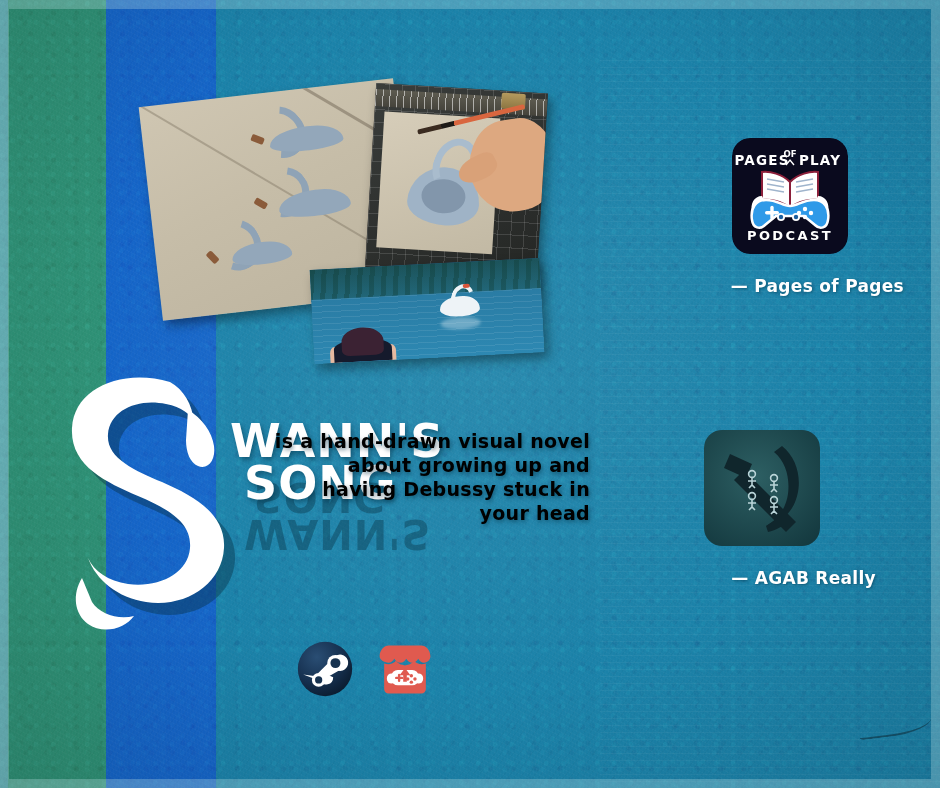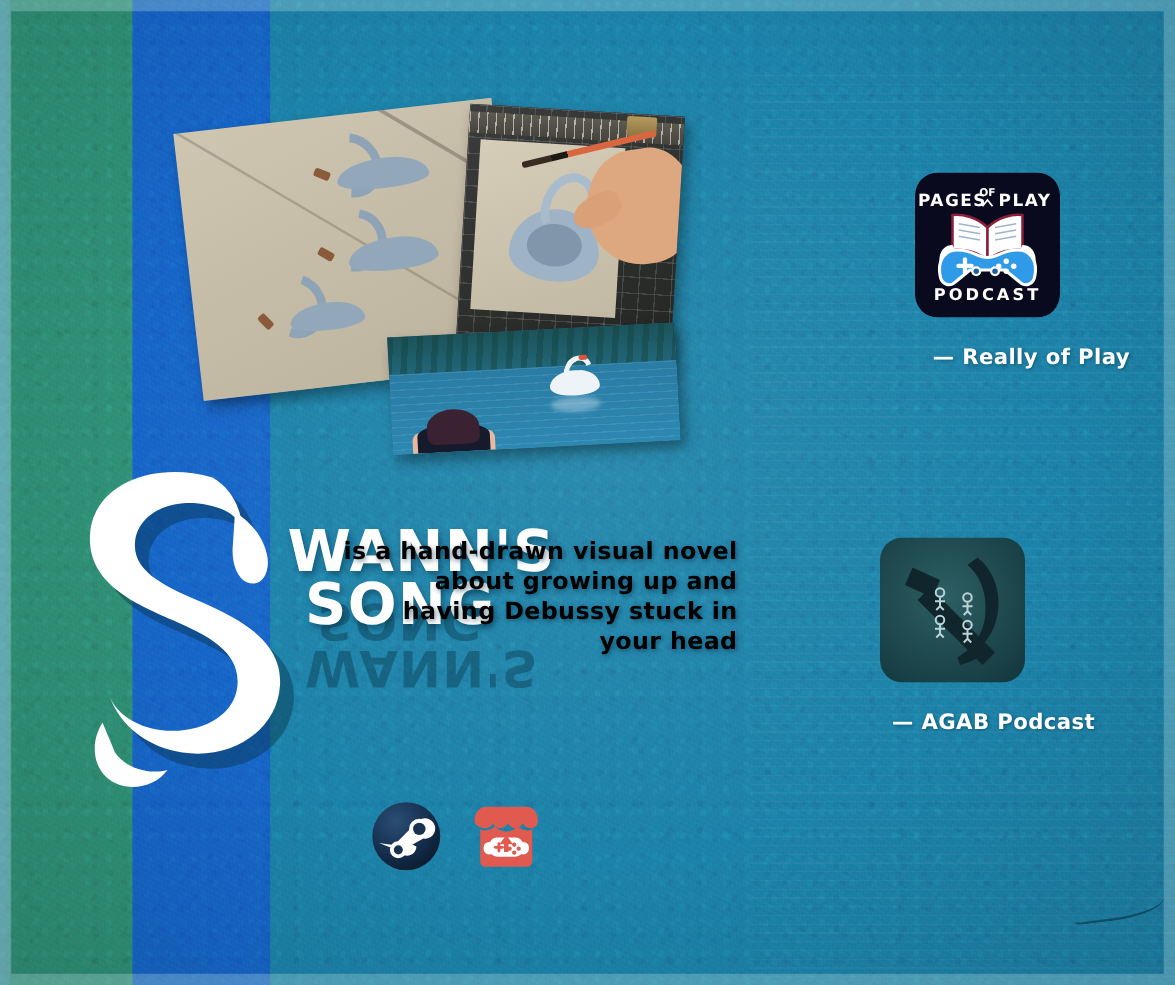--- a/index.html
+++ b/index.html
@@ -424,21 +424,21 @@
           <circle cx="73" cy="79" r="2.2"></circle>
         <circle cx="49" cy="79" r="4"></circle>
           <circle cx="64" cy="79" r="4"></circle>
       </g>
       <g fill="#1d5f9e">
           <circle cx="49" cy="79" r="2.2"></circle>
           <circle cx="64" cy="79" r="2.2"></circle>
         </g>
       <text x="58" y="102" fill="#ffffff" font-family="'DejaVu Sans',sans-serif" font-size="13" font-weight="700" letter-spacing="2.4" text-anchor="middle">PODCAST</text>
     </svg>
-    <div class="q-attr">— Really of Play</div>
+    <div class="q-attr">— Pages of Pages</div>
   </div>
 
   <div class="quote-block qb-2">
     <svg class="q-logo" viewBox="0 0 116 116">
       <defs>
         <radialGradient id="agabbg" cx="45%" cy="40%" r="75%">
           <stop offset="0%" stop-color="#2d5f63"></stop>
           <stop offset="100%" stop-color="#14393f"></stop>
         </radialGradient>
       </defs>
@@ -452,17 +452,17 @@
         <circle cx="48" cy="44" r="3.4"></circle>
           <path d="M48 48 L48 55 M44 51 L52 51 M45 58 L48 55 L51 58"></path>
         <circle cx="70" cy="48" r="3.4"></circle>
           <path d="M70 52 L70 59 M66 55 L74 55 M67 62 L70 59 L73 62"></path>
         <circle cx="48" cy="66" r="3.4"></circle>
           <path d="M48 70 L48 77 M44 73 L52 73 M45 80 L48 77 L51 80"></path>
         <circle cx="70" cy="70" r="3.4"></circle>
           <path d="M70 74 L70 81 M66 77 L74 77 M67 84 L70 81 L73 84"></path>
       </g>
     </svg>
-    <div class="q-attr">— AGAB Podcast</div>
+    <div class="q-attr">— AGAB Really</div>
   </div>
 
   <div class="frame"></div>
 </div>
 
 </body></html>

